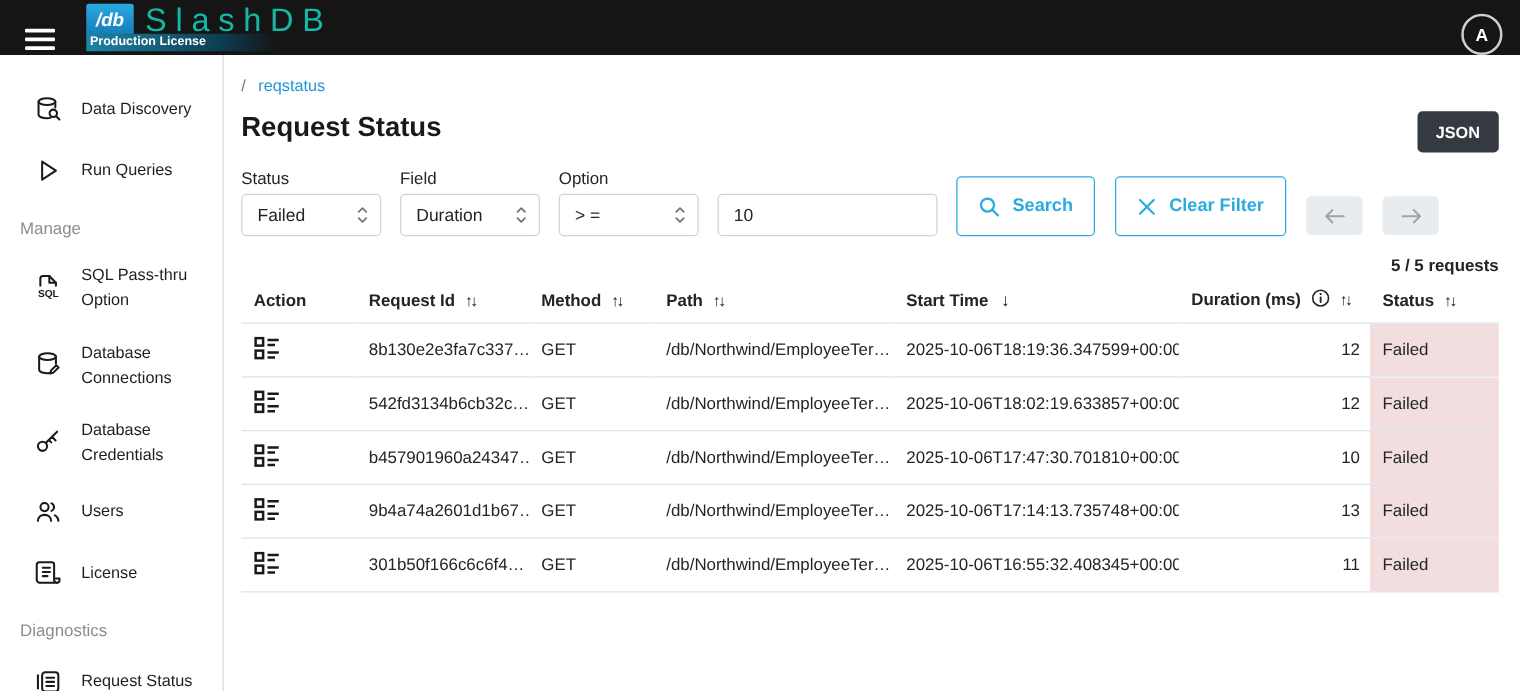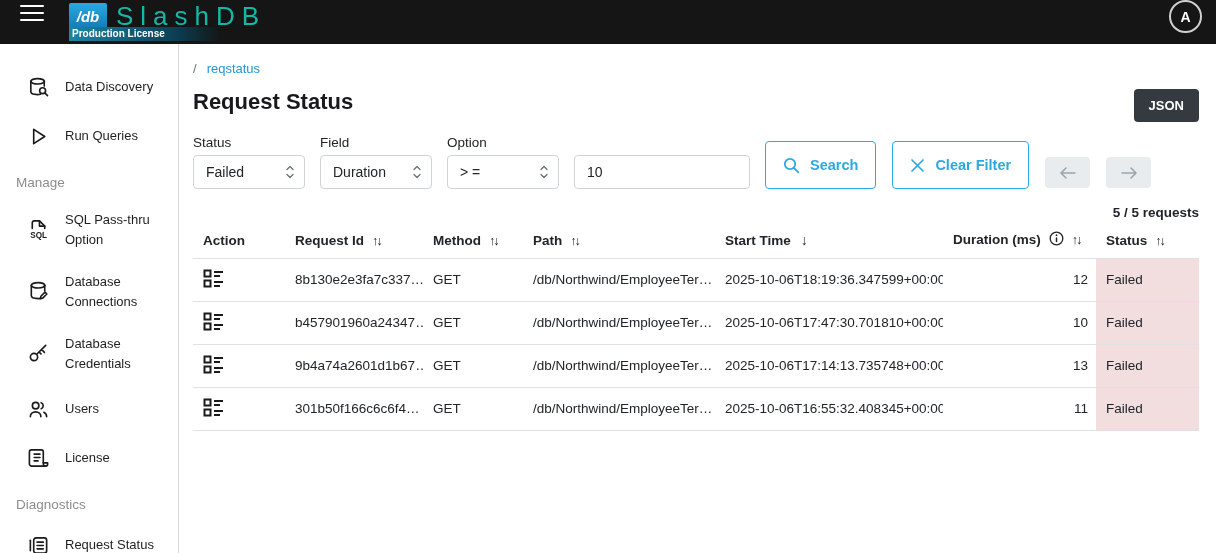--- a/index.html
+++ b/index.html
@@ -1,20 +1,20 @@
 <!DOCTYPE html>
 <html><head>
 <meta charset="utf-8">
 <style>
   * { box-sizing: border-box; margin: 0; padding: 0; }
   html, body { width: 1216px; height: 553px; }
   body { font-family: "Liberation Sans", "DejaVu Sans", sans-serif; background: #fff; color: #212529; overflow: hidden; position: relative; }
 
   
-  .topbar { position: absolute; top: 0; left: 0; width: 1216px; height: 44px; background: #151515; display: flex; align-items: flex-start; }
+  .topbar { position: absolute; top: 0; left: 0; width: 1216px; height: 44px; background: #151515; display: flex; align-items: flex-end; }
   .hamburger { margin-left: 20px; width: 24px; cursor: pointer; }
   .hamburger i { display: block; height: 2.5px; background: #fff; border-radius: 1px; margin: 4.5px 0; }
   .logo-wrap { margin-left: 25px; position: relative; height: 44px; width: 200px; cursor: pointer; }
   .logo-row { display: flex; align-items: center; height: 30px; margin-top: 1px; }
   .logo-box { width: 38px; height: 27px; background: linear-gradient(180deg, #2aa9e0, #1478b4); color: #fff; font-style: italic; font-weight: bold; font-size: 15px; display: flex; align-items: center; justify-content: center; border-radius: 2px; }
   .logo-text { margin-left: 9px; font-size: 26px; font-weight: 300; letter-spacing: 7px; color: #14b8a6; white-space: nowrap; }
   .license-ribbon { position: absolute; left: 0; bottom: 3px; width: 152px; height: 14px; background: linear-gradient(90deg, #1d85a5, #0c3c50 72%, rgba(21,21,21,0)); color: #fff; font-size: 10px; font-weight: bold; line-height: 14px; padding-left: 3px; white-space: nowrap; }
   .avatar { margin-left: auto; margin-right: 14px; width: 33px; height: 33px; border: 2px solid #d0d0d0; border-radius: 50%; display: flex; align-items: center; justify-content: center; color: #fff; font-weight: bold; font-size: 14px; cursor: pointer; }
 
   
@@ -285,20 +285,35 @@
         <td class="td-status">Failed</td>
       </tr>
       <tr>
         <td><span class="action-btn">
               <svg width="21" height="20" viewBox="0 0 21 20" fill="none" stroke="#1a1a1a" stroke-width="2">
                 <rect x="1.5" y="1.5" width="6" height="6"></rect>
                 <rect x="1.5" y="11.5" width="6" height="6"></rect>
                 <path d="M11 3h9M11 7h6M11 13h9M11 17h6"></path>
               </svg>
             </span></td>
+        <td>542fd3134b6cb32c…</td>
+        <td>GET</td>
+        <td>/db/Northwind/EmployeeTer…</td>
+        <td>2025-10-06T18:02:19.633857+00:00</td>
+        <td class="td-dur">12</td>
+        <td class="td-status">Failed</td>
+      </tr>
+      <tr>
+        <td><span class="action-btn">
+              <svg width="21" height="20" viewBox="0 0 21 20" fill="none" stroke="#1a1a1a" stroke-width="2">
+                <rect x="1.5" y="1.5" width="6" height="6"></rect>
+                <rect x="1.5" y="11.5" width="6" height="6"></rect>
+                <path d="M11 3h9M11 7h6M11 13h9M11 17h6"></path>
+              </svg>
+            </span></td>
         <td>b457901960a24347…</td>
         <td>GET</td>
         <td>/db/Northwind/EmployeeTer…</td>
         <td>2025-10-06T17:47:30.701810+00:00</td>
         <td class="td-dur">10</td>
         <td class="td-status">Failed</td>
       </tr>
       <tr>
         <td><span class="action-btn">
               <svg width="21" height="20" viewBox="0 0 21 20" fill="none" stroke="#1a1a1a" stroke-width="2">

